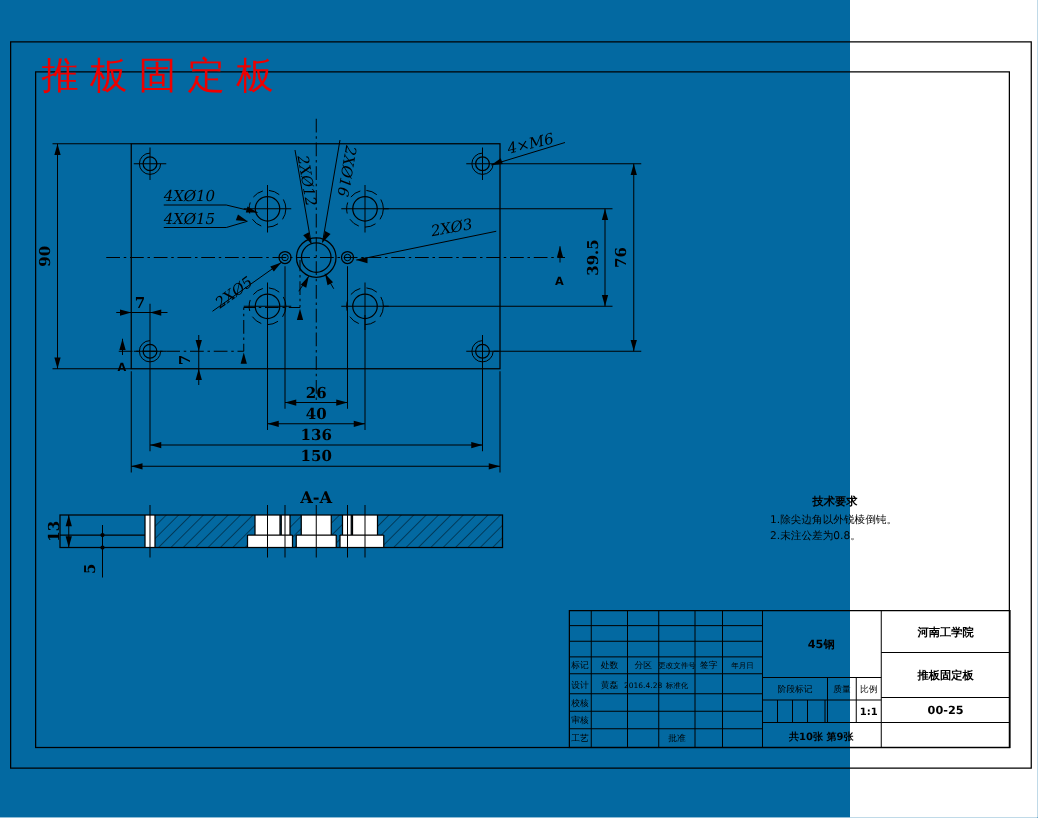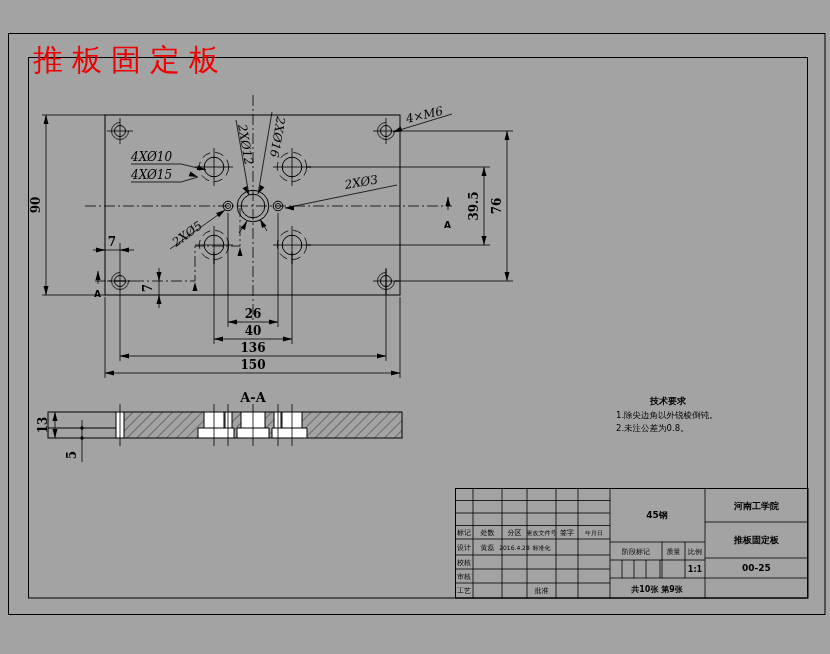--- a/index.html
+++ b/index.html
@@ -1,16 +1,16 @@
 <!DOCTYPE html>
 <html><head>
 <meta charset="utf-8">
 <style>
   html,body{margin:0;padding:0;background:#fff;}
-  .sheet{width:830px;height:654px;position:relative;background:#a3a3a3;}
+  .sheet{width:680px;height:654px;position:relative;background:#0369a1;}
   svg text{fill:#000;}
   .ln{stroke:#000;stroke-width:1;fill:none;}
   .thin{stroke:#000;stroke-width:0.8;fill:none;}
   .cl{stroke:#000;stroke-width:0.8;fill:none;stroke-dasharray:11 3 2 3;}
   .arr{fill:#000;stroke:none;}
   .dim{font:bold 12px "DejaVu Serif",serif;}
   .cad{font:italic 12px "DejaVu Serif",serif;}
   .secT{font:bold 13px "DejaVu Serif",serif;}
   .tech-h{font:bold 9px "DejaVu Sans",sans-serif;}
   .tech{font:8.5px "DejaVu Sans",sans-serif;}

